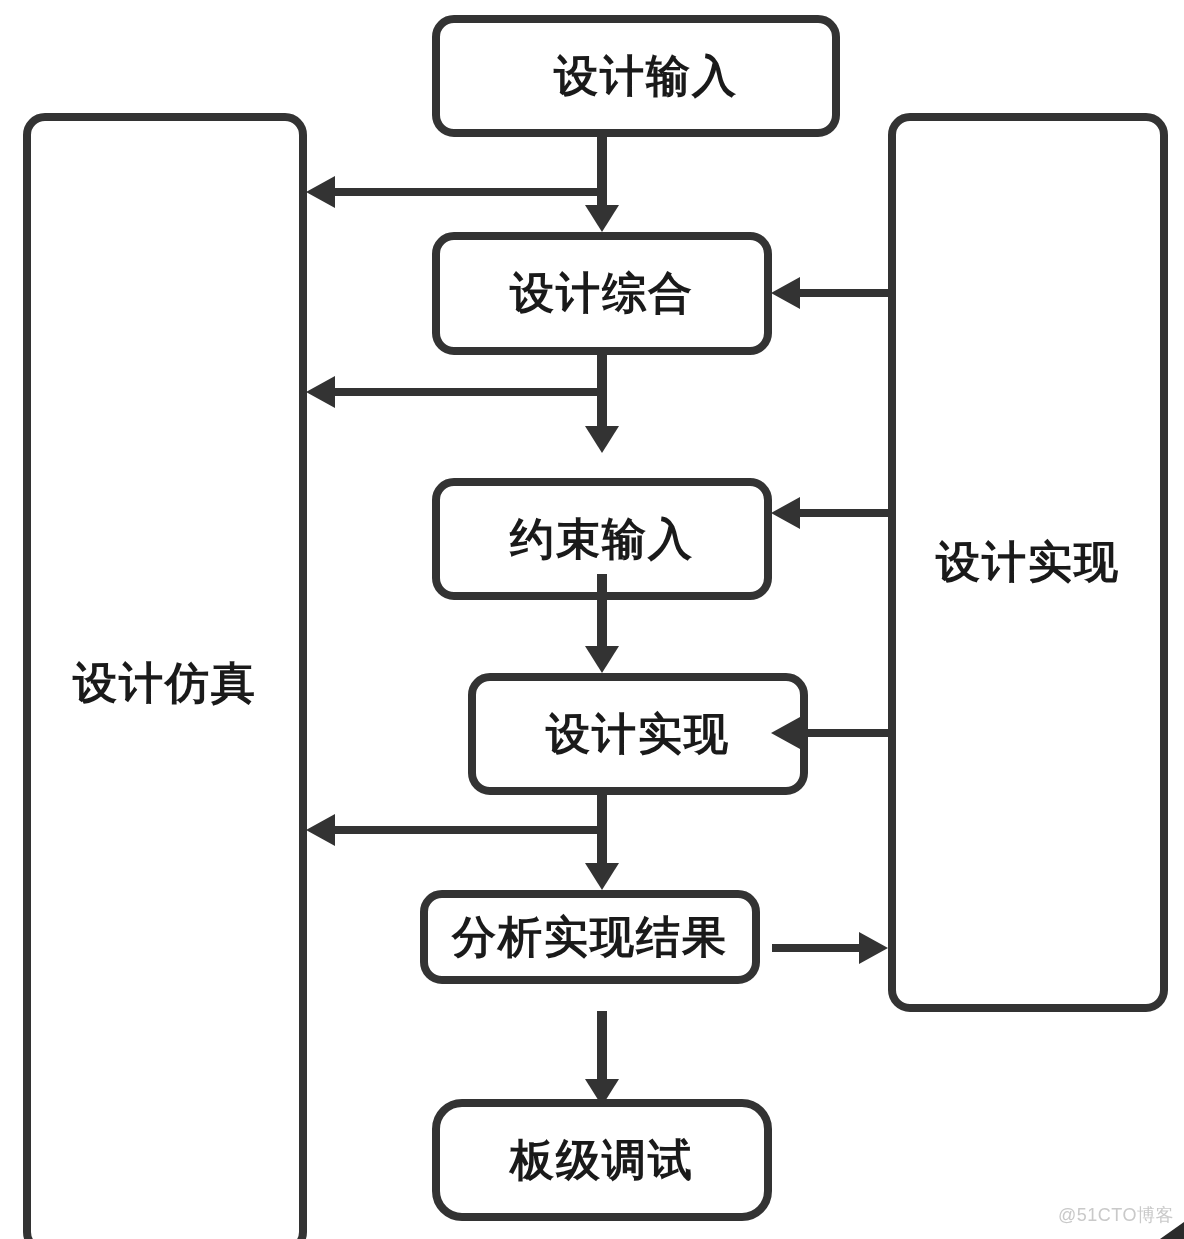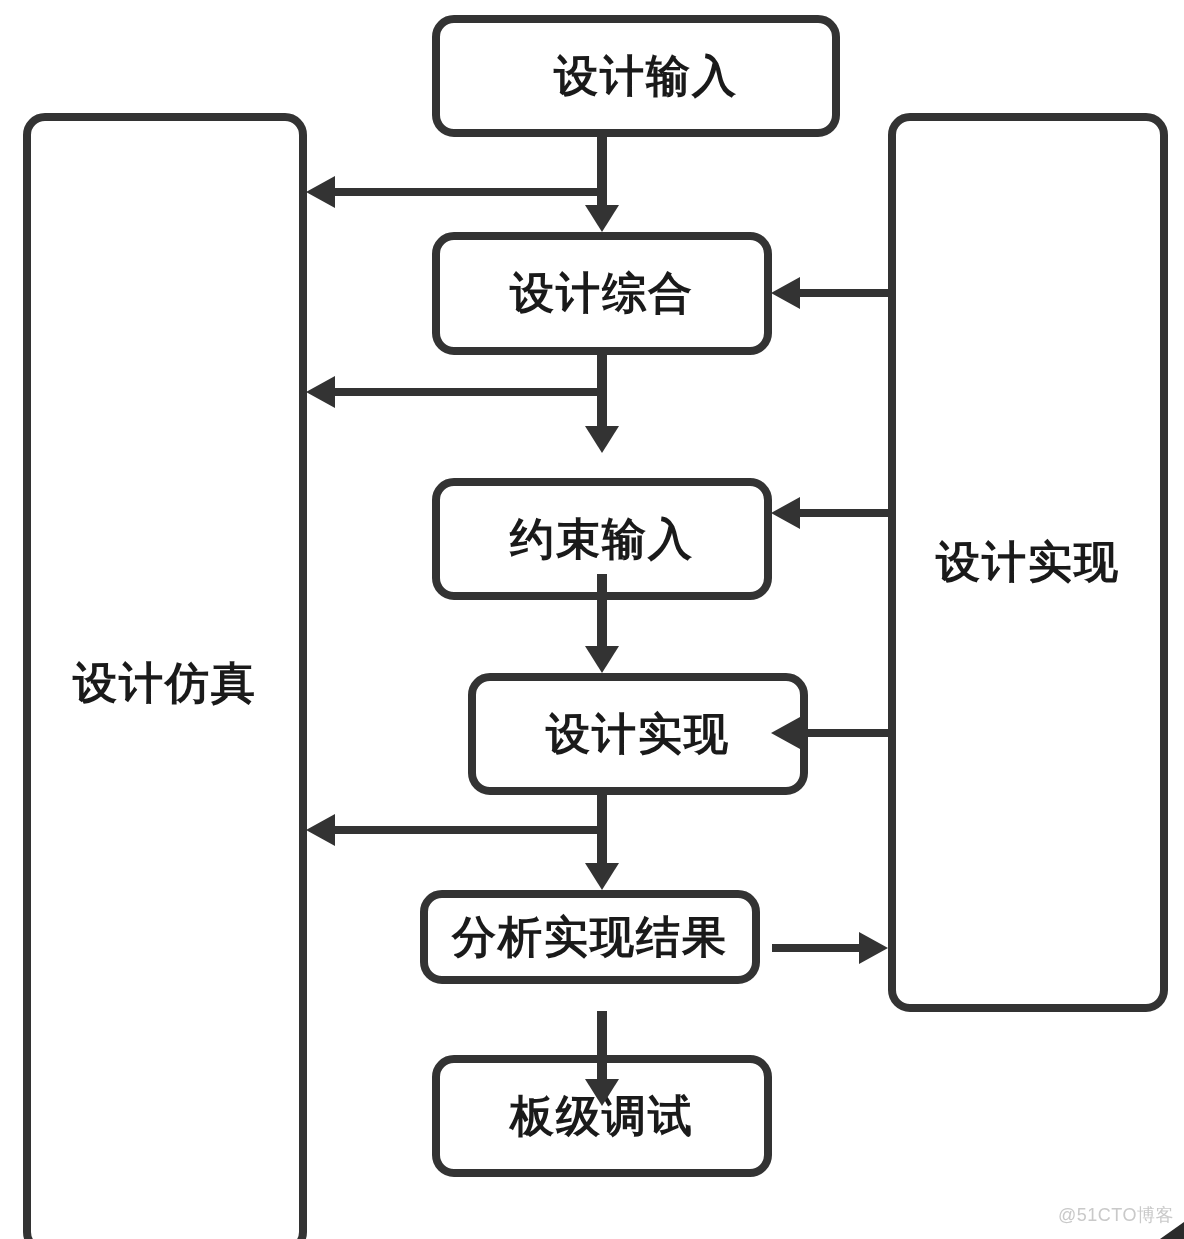--- a/index.html
+++ b/index.html
@@ -106,21 +106,21 @@
   </div>
 
   <div class="box" style="left:432px; top:673px; width:340px; height:122px;margin-left:36px;">
     <span class="label">设计实现</span>
   </div>
 
   <div class="box" style="left:420px; top:890px; width:340px; height:94px;">
     <span class="label">分析实现结果</span>
   </div>
 
-  <div class="box" style="left:432px; top:1055px; width:340px; height:122px;">
+  <div class="box" style="left:432px; top:1099px; width:340px; height:122px;border-radius:30px;">
     <span class="label">板级调试</span>
   </div>
 
   <div class="vline" style="left:597px; top:136px; height:71px;"></div>
   <div class="arrow-down" style="left:585px; top:205px;"></div>
 
   <div class="vline" style="left:597px; top:354px; height:73px;"></div>
   <div class="arrow-down" style="left:585px; top:426px;"></div>
 
   <div class="vline" style="left:597px; top:574px; height:73px;"></div>

